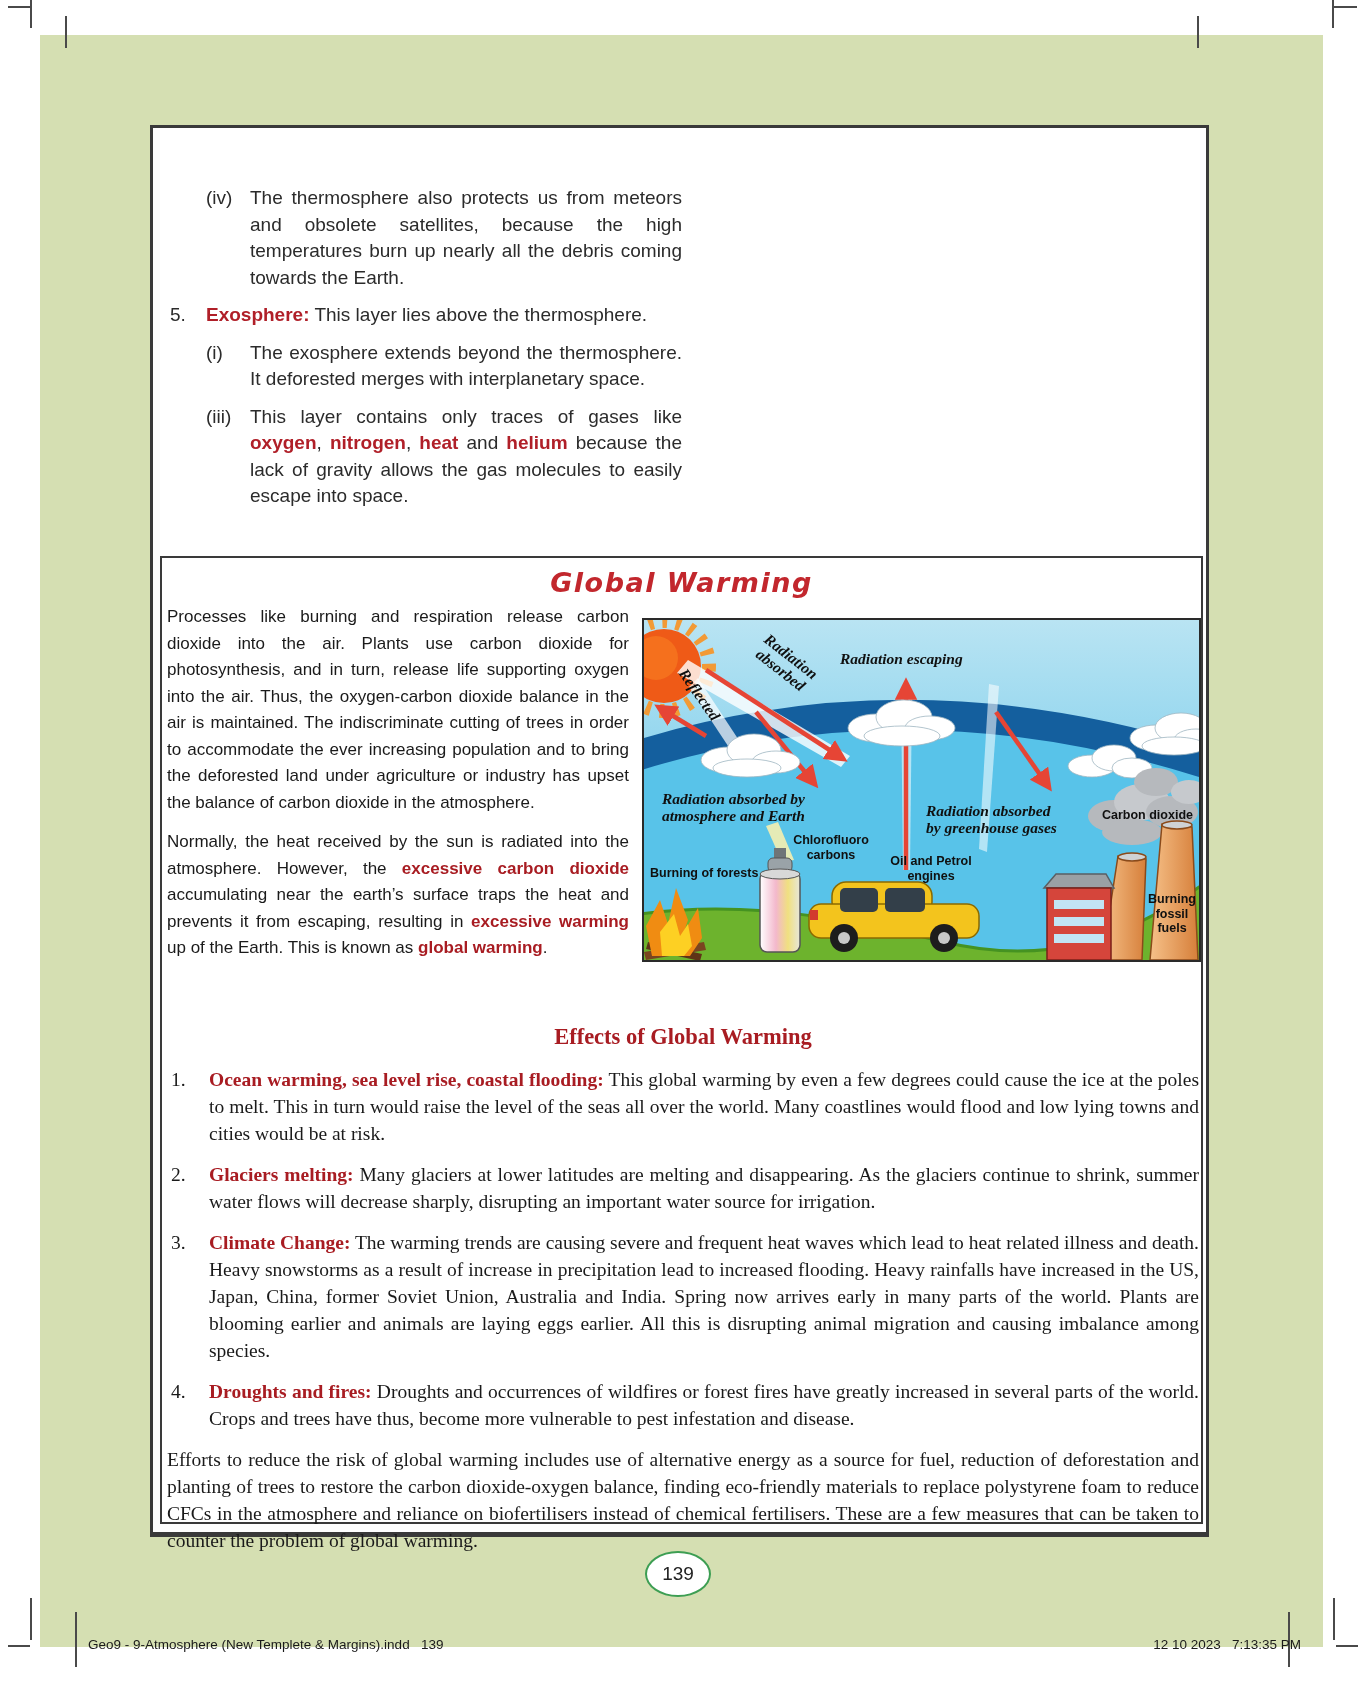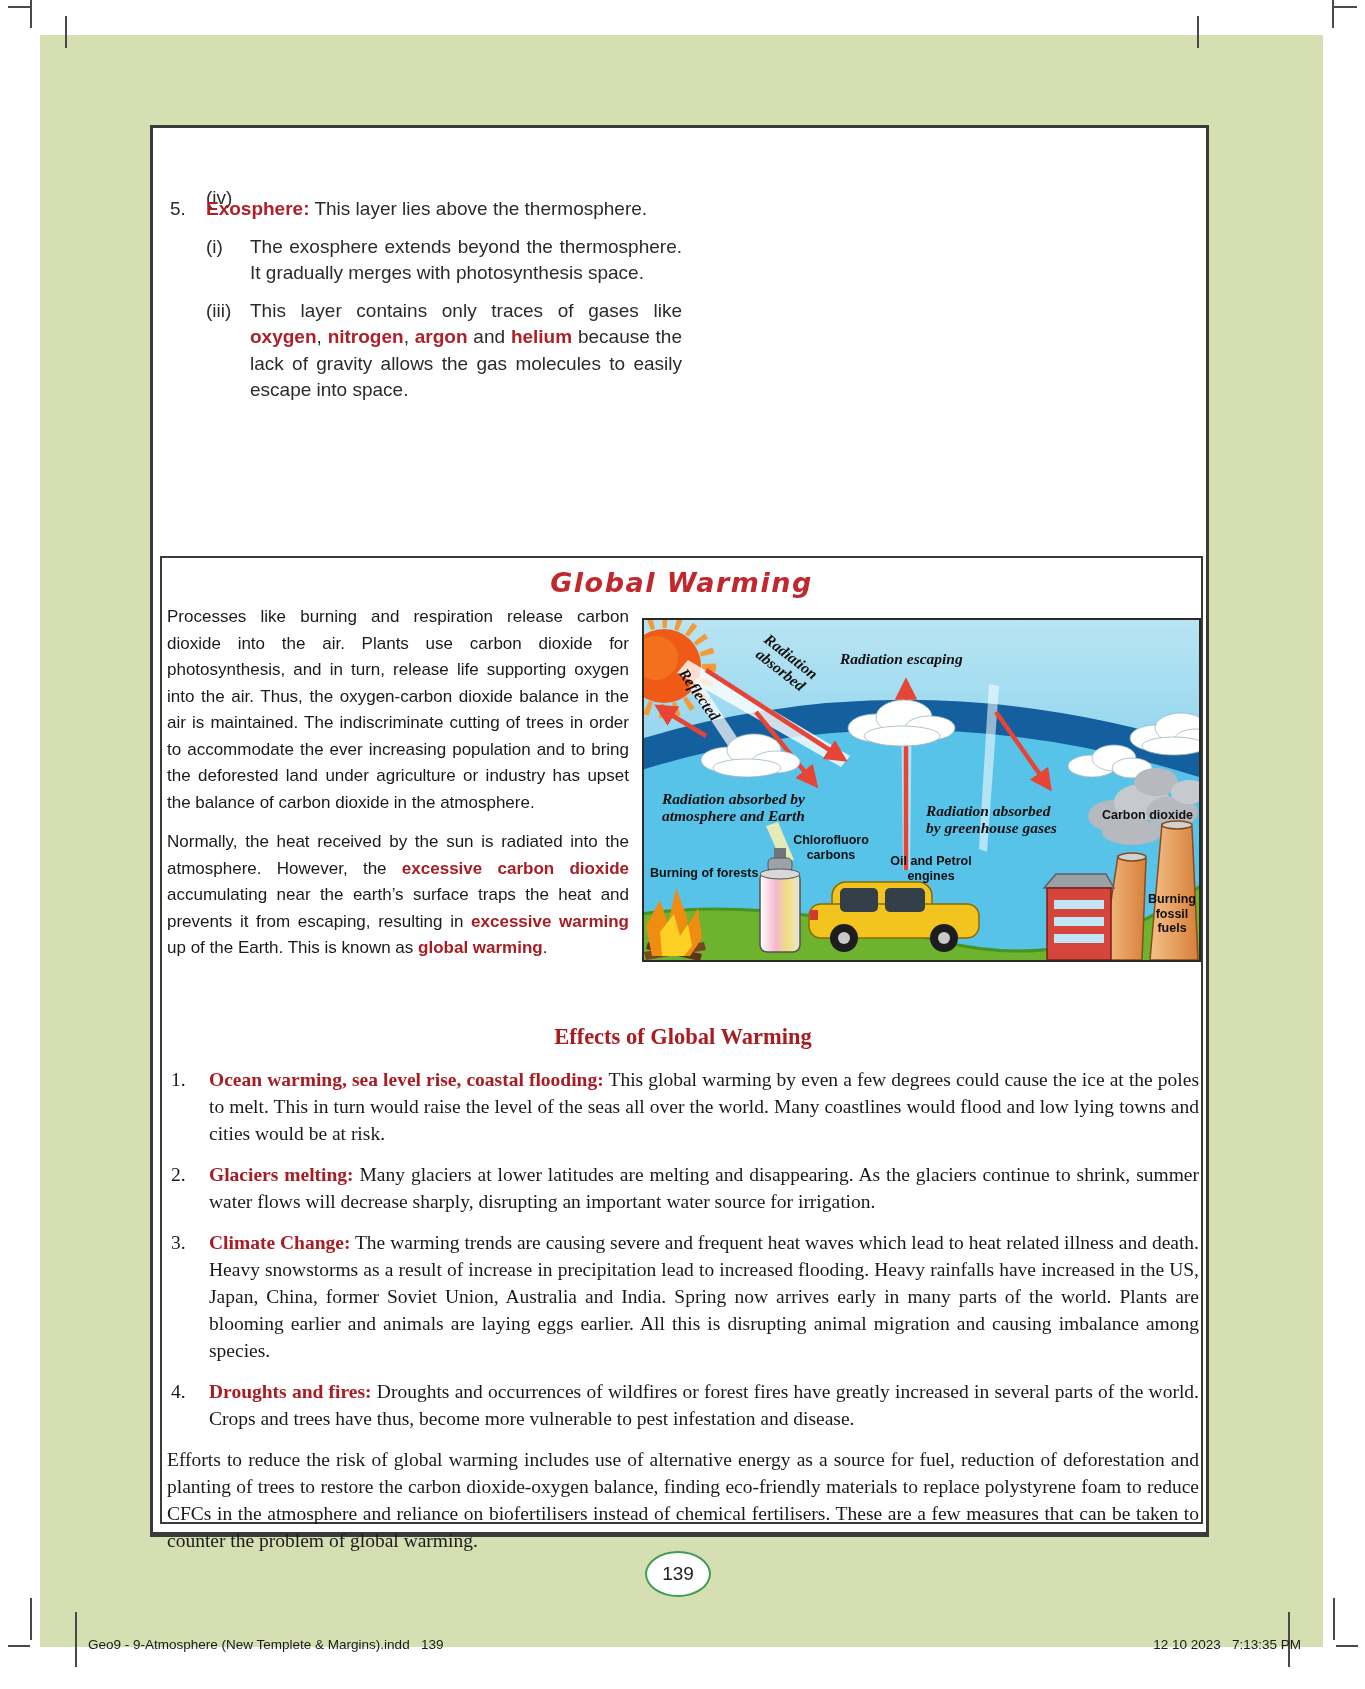--- a/index.html
+++ b/index.html
@@ -85,31 +85,32 @@
 <div class="cm bl-v2"></div>
 <div class="cm br-v1"></div>
 <div class="cm br-h"></div>
 <div class="cm br-v2"></div>
 
 <div class="outer-box">
 
   <div class="thermo">
     <div class="t-item lvl2">
       <span class="t-label">(iv)</span>
+      <span>The thermosphere also protects us from meteors and obsolete satellites, because the high temperatures burn up nearly all the debris coming towards the Earth.</span>
     </div>
     <div class="t-item lvl1">
       <span class="t-label">5.</span><span class="redsans">Exosphere:</span><span> This layer lies above the thermosphere.</span>
     </div>
     <div class="t-item lvl2">
       <span class="t-label">(i)</span>
-      <span>The exosphere extends beyond the thermosphere. It gradually merges with photosynthesis space.</span>
+      <span>The exosphere extends beyond the thermosphere. It deforested merges with interplanetary space.</span>
     </div>
     <div class="t-item lvl2">
       <span class="t-label">(iii)</span>
-      <span><span>This layer contains only traces of gases like </span><span class="redsans">oxygen</span><span>, </span><span class="redsans">nitrogen</span><span>, </span><span class="redsans">argon</span><span> and </span><span class="redsans">helium</span><span> because the lack of gravity allows the gas molecules to easily escape into space.</span></span>
+      <span><span>This layer contains only traces of gases like </span><span class="redsans">oxygen</span><span>, </span><span class="redsans">nitrogen</span><span>, </span><span class="redsans">heat</span><span> and </span><span class="redsans">helium</span><span> because the lack of gravity allows the gas molecules to easily escape into space.</span></span>
     </div>
   </div>
 
   <div class="gw-box">
     <div class="gw-title">Global Warming</div>
 
     <div class="gw-left">
       <p>Processes like burning and respiration release carbon dioxide into the air. Plants use carbon dioxide for photosynthesis, and in turn, release life supporting oxygen into the air. Thus, the oxygen-carbon dioxide balance in the air is maintained. The indiscriminate cutting of trees in order to accommodate the ever increasing population and to bring the deforested land under agriculture or industry has upset the balance of carbon dioxide in the atmosphere.</p>
       <p><span>Normally, the heat received by the sun is radiated into the atmosphere. However, the </span><span class="redserif">excessive carbon dioxide</span><span> accumulating near the earth’s surface traps the heat and prevents it from escaping, resulting in </span><span class="redserif">excessive warming</span><span> up of the Earth. This is known as </span><span class="redserif">global warming</span><span>.</span></p>
     </div>

